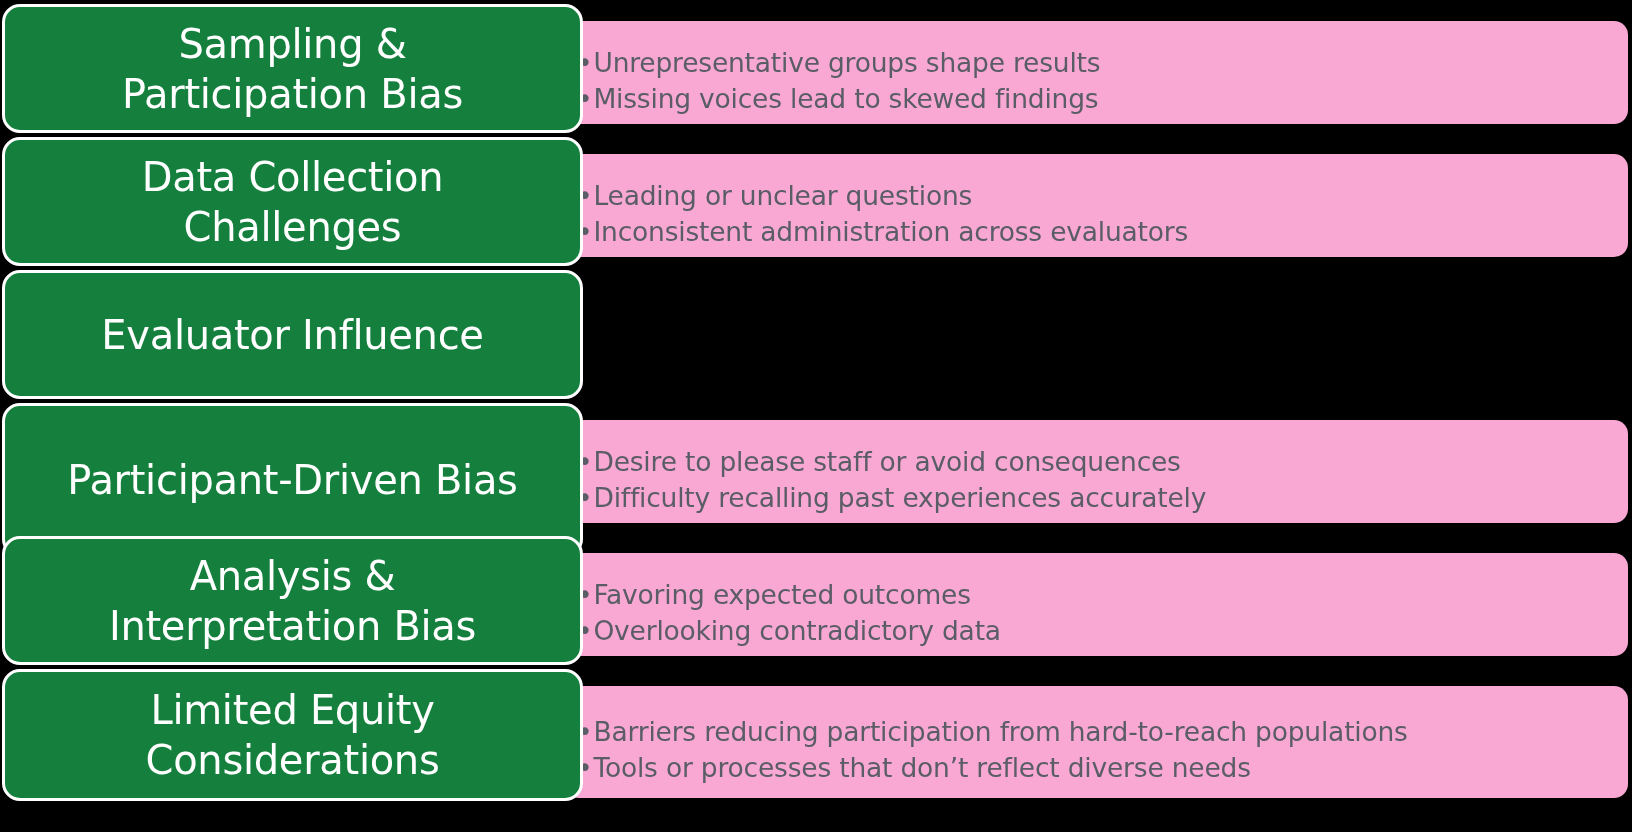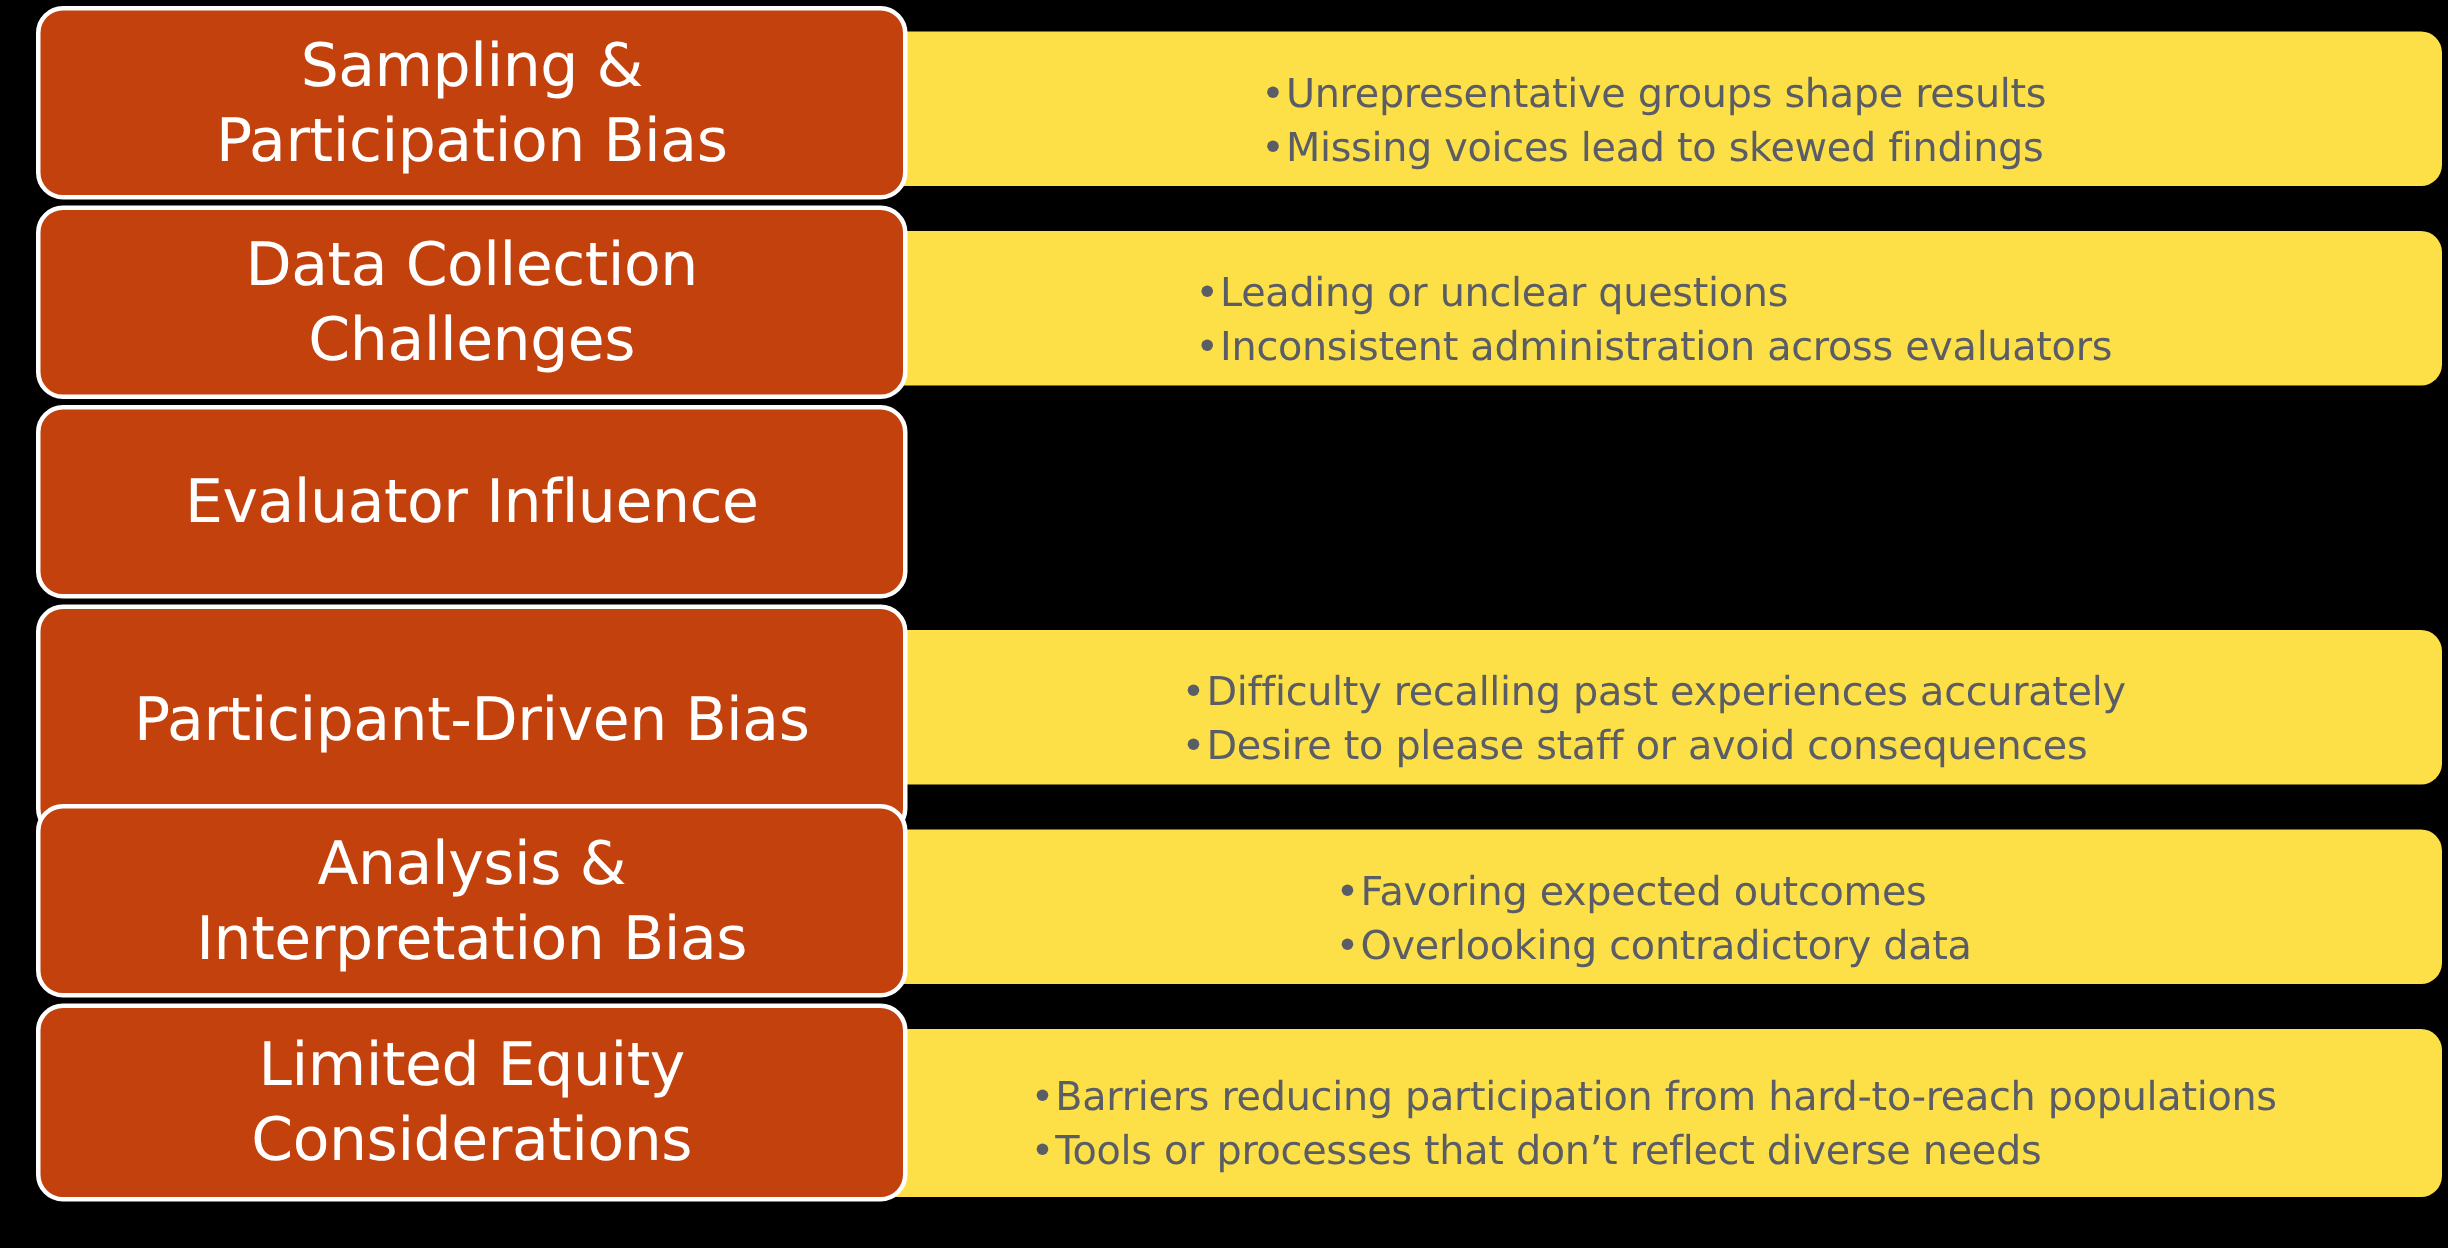--- a/index.html
+++ b/index.html
@@ -25,28 +25,27 @@
     position: absolute;
     left: 0;
     width: 1632px;
   }
 
   
   .detail-panel {
     position: absolute;
     left: 565px;
     width: 1063px;
-    background: #fde047;
+    background: #f9a8d4;
     border-radius: 14px;
     box-sizing: border-box;
     display: flex;
     flex-direction: column;
     justify-content: center;
     padding: 16px 0 0 12px;
-    align-items: center;
   }
 
   .bullet-list {
     list-style: none;
     margin: 0;
     padding: 0;
   }
 
   .bullet-item {
     color: #5a5d66;
@@ -63,30 +62,29 @@
     font-size: 26.5px;
     line-height: 36px;
     margin-right: 1px;
   }
 
   
   .category-box {
     position: absolute;
     left: 2px;
     width: 581px;
-    background: #c2410c;
+    background: #15803d;
     border: 3px solid #ffffff;
     border-radius: 18px;
     box-sizing: border-box;
     display: flex;
     align-items: center;
     justify-content: center;
     text-align: center;
     z-index: 3;
-    margin-left: 22px;
   }
 
   .category-label {
     color: #ffffff;
     font-family: "DejaVu Sans", sans-serif;
     font-size: 40px;
     line-height: 50px;
     letter-spacing: -0.3px;
     padding: 0 8px;
     white-space: pre-line;
@@ -125,22 +123,22 @@
 
   <div class="row" style="top:266px;height:133px;">
     <div class="category-box" style="top:4px;height:129px;">
       <span class="category-label">Evaluator Influence</span>
     </div>
   </div>
 
   <div class="row" style="top:399px;height:133px;">
     <div class="detail-panel" style="top:21px;height:103px;">
       <ul class="bullet-list">
+        <li class="bullet-item">Desire to please staff or avoid consequences</li>
         <li class="bullet-item">Difficulty recalling past experiences accurately</li>
-        <li class="bullet-item">Desire to please staff or avoid consequences</li>
       </ul>
     </div>
     <div class="category-box" style="top:4px;height:154px;">
       <span class="category-label">Participant-Driven Bias</span>
     </div>
   </div>
 
   <div class="row" style="top:532px;height:133px;">
     <div class="detail-panel" style="top:21px;height:103px;">
       <ul class="bullet-list">

